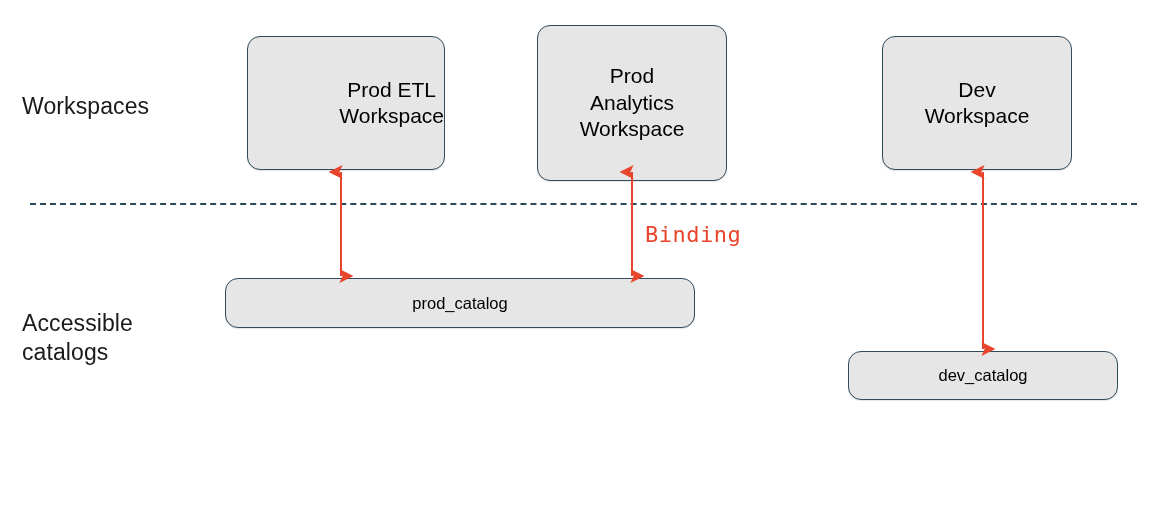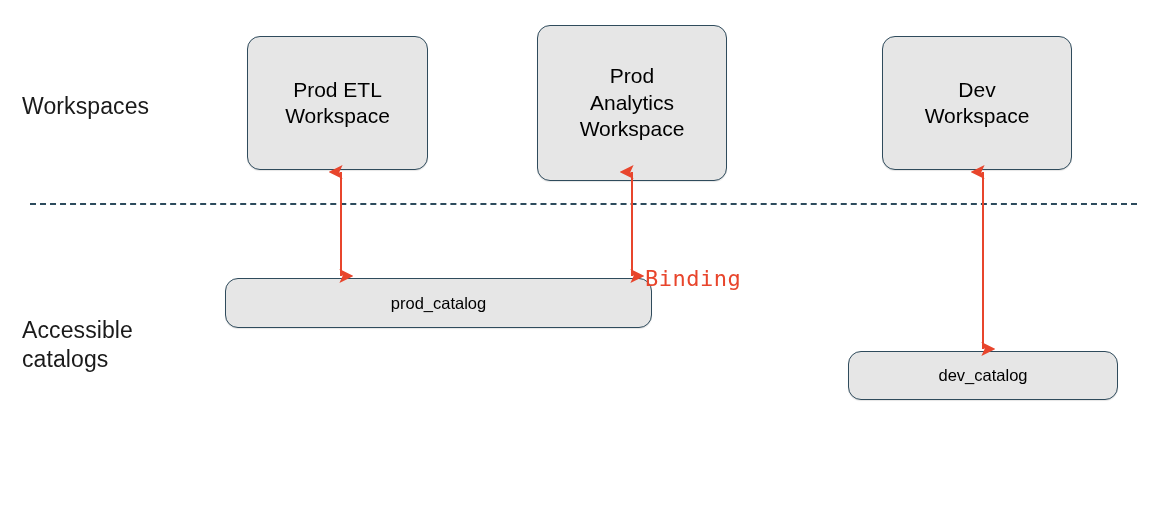--- a/index.html
+++ b/index.html
@@ -20,21 +20,21 @@
   .row-label {
     position: absolute;
     color: #1a1a1a;
     font-size: 23px;
     line-height: 29px;
     font-family: "Liberation Sans", sans-serif;
     white-space: pre-line;
     letter-spacing: 0.1px;
   }
   #label-workspaces { left: 22px; top: 92px; }
-  #label-catalogs   { left: 22px; top: 309px; margin-top: 7px; }
+  #label-catalogs   { left: 22px; top: 309px; }
 
   
   .node {
     position: absolute;
     box-sizing: border-box;
     background: #e6e6e6;
     border: 1.6px solid #2f4b5c;
     border-radius: 13px;
     display: flex;
     align-items: center;
@@ -44,24 +44,24 @@
     box-shadow: 0 1px 1px rgba(0,0,0,0.10);
   }
   .node-text {
     white-space: pre-line;
     line-height: 1.26;
   }
   .workspace-node .node-text { font-size: 21px; }
   .catalog-node  .node-text  { font-size: 16.5px; }
 
   
-  #node-prod-etl       { left: 247px; top: 36px;  width: 181px; height: 134px; }
+  #node-prod-etl       { left: 247px; top: 36px;  width: 198px; height: 134px; justify-content: flex-end; }
   #node-prod-analytics { left: 537px; top: 25px;  width: 190px; height: 156px; }
   #node-dev            { left: 882px; top: 36px;  width: 190px; height: 134px; text-align: center; }
-  #node-prod-catalog   { left: 225px; top: 278px; width: 427px; height: 50px; }
+  #node-prod-catalog   { left: 225px; top: 278px; width: 470px; height: 50px; }
   #node-dev-catalog    { left: 848px; top: 351px; width: 270px; height: 49px; }
 
   
   #divider {
     position: absolute;
     left: 30px;
     top: 203px;
     width: 1107px;
     height: 0;
     border-top: 2px dashed #2c4a5c;
@@ -80,21 +80,20 @@
   
   #binding-label {
     position: absolute;
     left: 645px;
     top: 222px;
     color: #e8452c;
     font-family: "DejaVu Sans Mono", "Liberation Mono", monospace;
     font-size: 22px;
     letter-spacing: 0.5px;
     white-space: nowrap;
-    margin-top: 44px;
   }
 </style>
 </head>
 <body>
 
 <div id="canvas">
 
   <div class="row-label" id="label-workspaces">Workspaces</div>
 
   <div class="row-label" id="label-catalogs">Accessible

